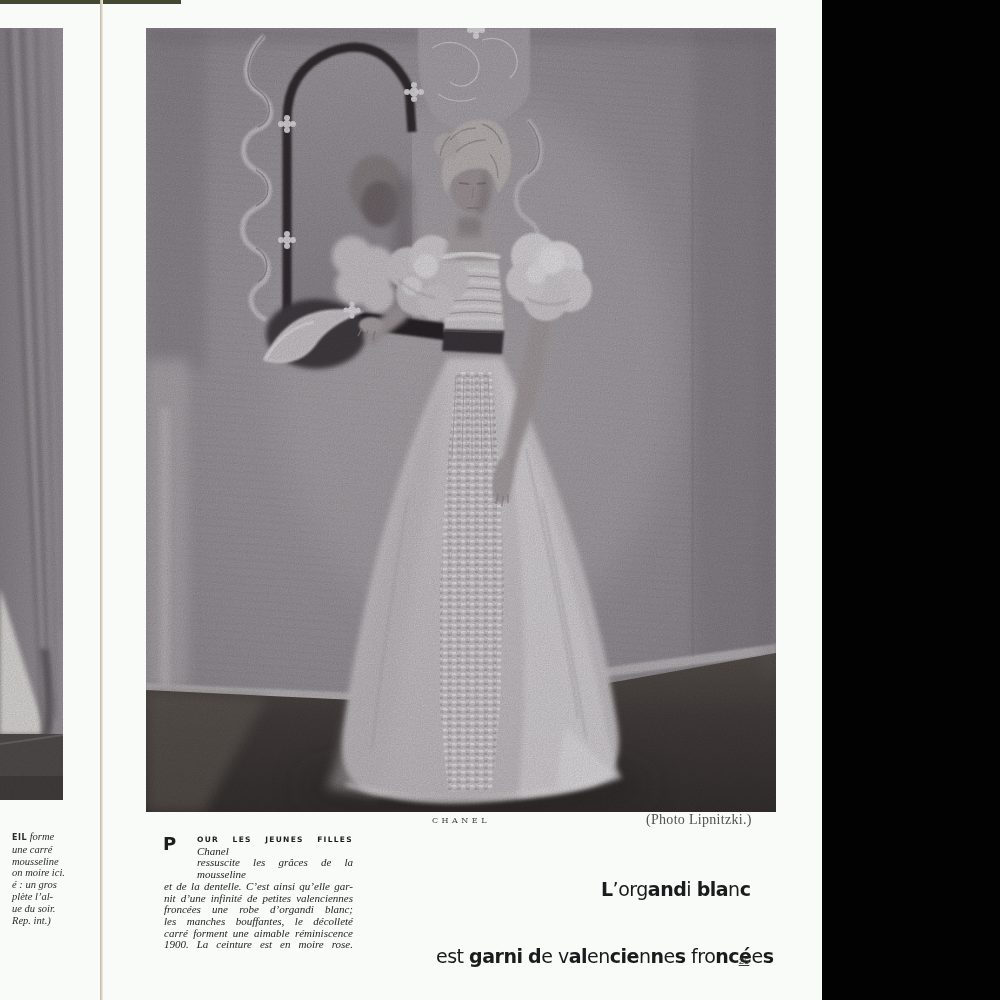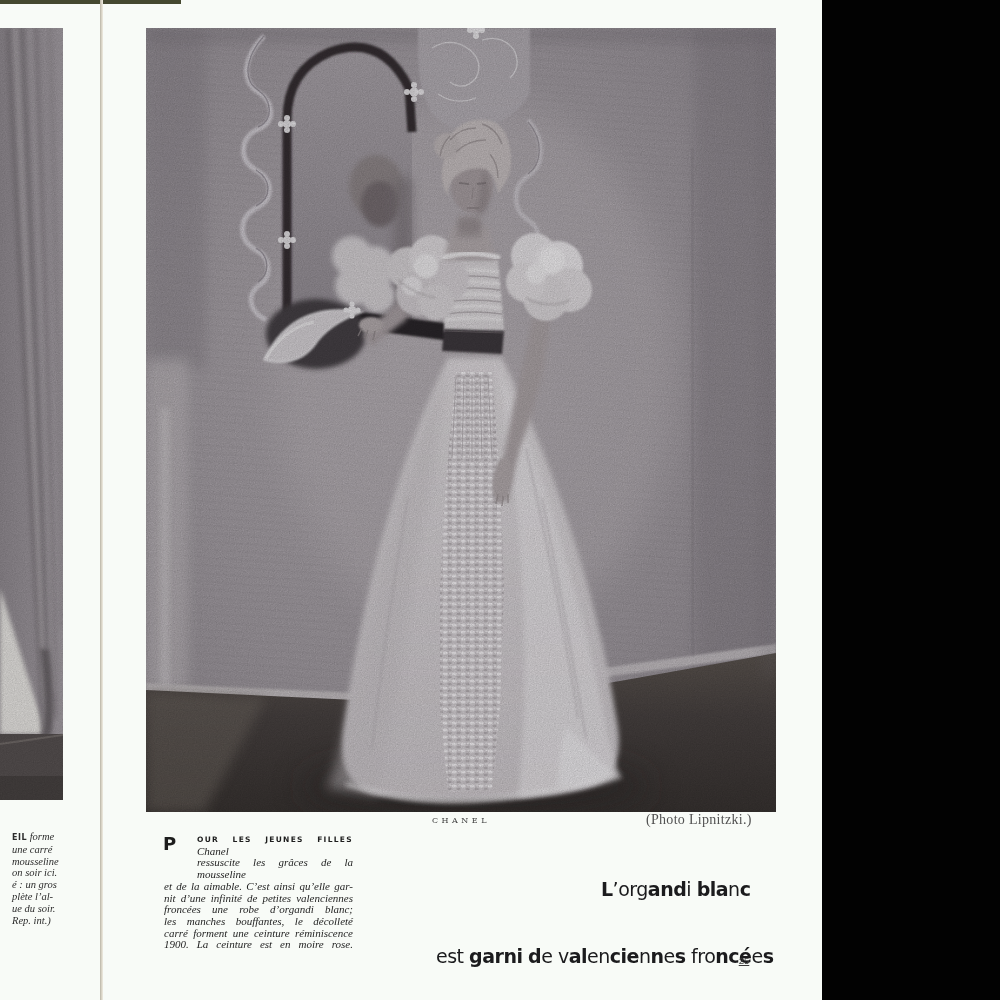--- a/index.html
+++ b/index.html
@@ -88,21 +88,21 @@
       <path d="M0,716 L63,707" stroke="#8b8580" stroke-width="2" opacity=".5"></path>
       <rect x="0" y="748" width="63" height="24" fill="#443f3d" opacity=".8"></rect>
       <rect width="63" height="772" filter="url(#fgrain)" opacity=".4"></rect>
     </svg>
   </div>
 
   <div class="abs" id="frag-text">
     <div><span class="sc">EIL</span><span> forme</span></div>
     <div>une carré</div>
     <div>mousseline</div>
-    <div>on soir ici.</div>
+    <div>on moire ici.</div>
     <div>é : un gros</div>
     <div>plète l’al-</div>
     <div>ue du soir.</div>
     <div>Rep. int.)</div>
   </div>
 
   <div class="abs" id="photo">
     <svg width="630" height="784" viewBox="0 0 630 784">
       <defs>
         <radialGradient id="wallGrad" cx="42%" cy="42%" r="80%">
@@ -357,25 +357,25 @@
     </svg>
   </div>
 
   <div class="abs" id="designer-caption">CHANEL</div>
   <div class="abs" id="photo-credit">(Photo Lipnitzki.)</div>
 
   <div class="abs" id="cap-initial">P</div>
   <div class="abs" id="caption">
     <div class="cap-line cap-ind"><span class="lead-sc">OUR LES JEUNES FILLES</span><span> Chanel</span></div>
     <div class="cap-line cap-ind">ressuscite les grâces de la mousseline</div>
-    <div class="cap-line">et de la aimable. C’est ainsi qu’elle gar-</div>
+    <div class="cap-line">et de la dentelle. C’est ainsi qu’elle gar-</div>
     <div class="cap-line">nit d’une infinité de petites valenciennes</div>
     <div class="cap-line">froncées une robe d’organdi blanc;</div>
     <div class="cap-line">les manches bouffantes, le décolleté</div>
-    <div class="cap-line">carré forment une ceinture réminiscence</div>
+    <div class="cap-line">carré forment une aimable réminiscence</div>
     <div class="cap-line">1900. La ceinture est en moire rose.</div>
   </div>
 
   <div class="abs headline" id="headline-1"><span class="b">L</span><span>’</span><span>o</span><span>r</span><span>g</span><span class="b">a</span><span class="b">n</span><span class="b">d</span><span>i</span><span> </span><span class="b">b</span><span class="b">l</span><span class="b">a</span><span>n</span><span class="b">c</span></div>
   <div class="abs headline" id="headline-2"><span>e</span><span>s</span><span>t</span><span> </span><span class="b">g</span><span class="b">a</span><span class="b">r</span><span class="b">n</span><span class="b">i</span><span> </span><span class="b">d</span><span>e</span><span> </span><span>v</span><span class="b">a</span><span class="b">l</span><span>e</span><span>n</span><span class="b">c</span><span class="b">i</span><span class="b">e</span><span>n</span><span class="b">n</span><span>e</span><span class="b">s</span><span> </span><span>f</span><span>r</span><span>o</span><span class="b">n</span><span class="b">c</span><span class="b">é</span><span>e</span><span class="b">s</span></div>
 
   <div class="abs" id="page-number">25</div>
 
 </div>
 

